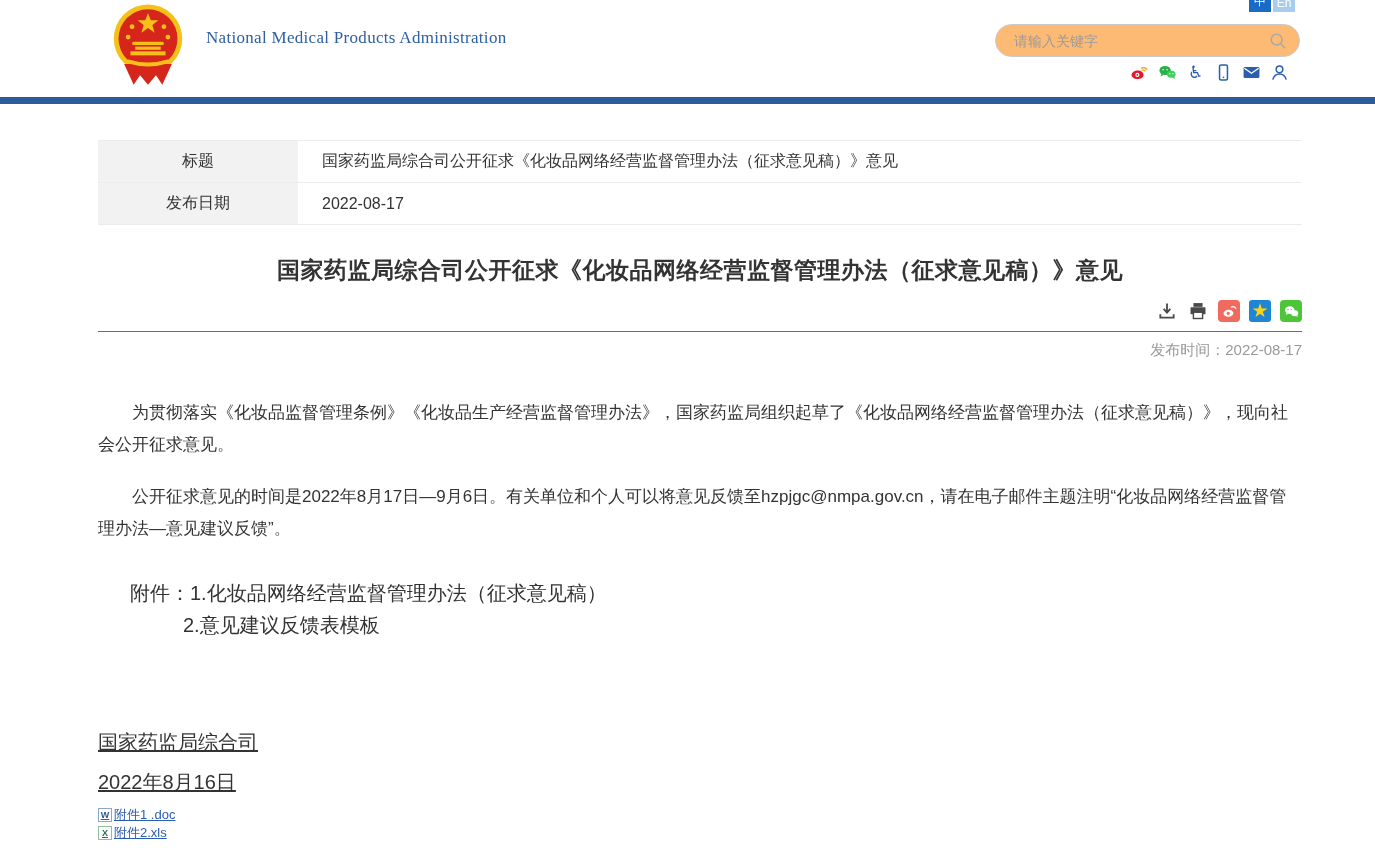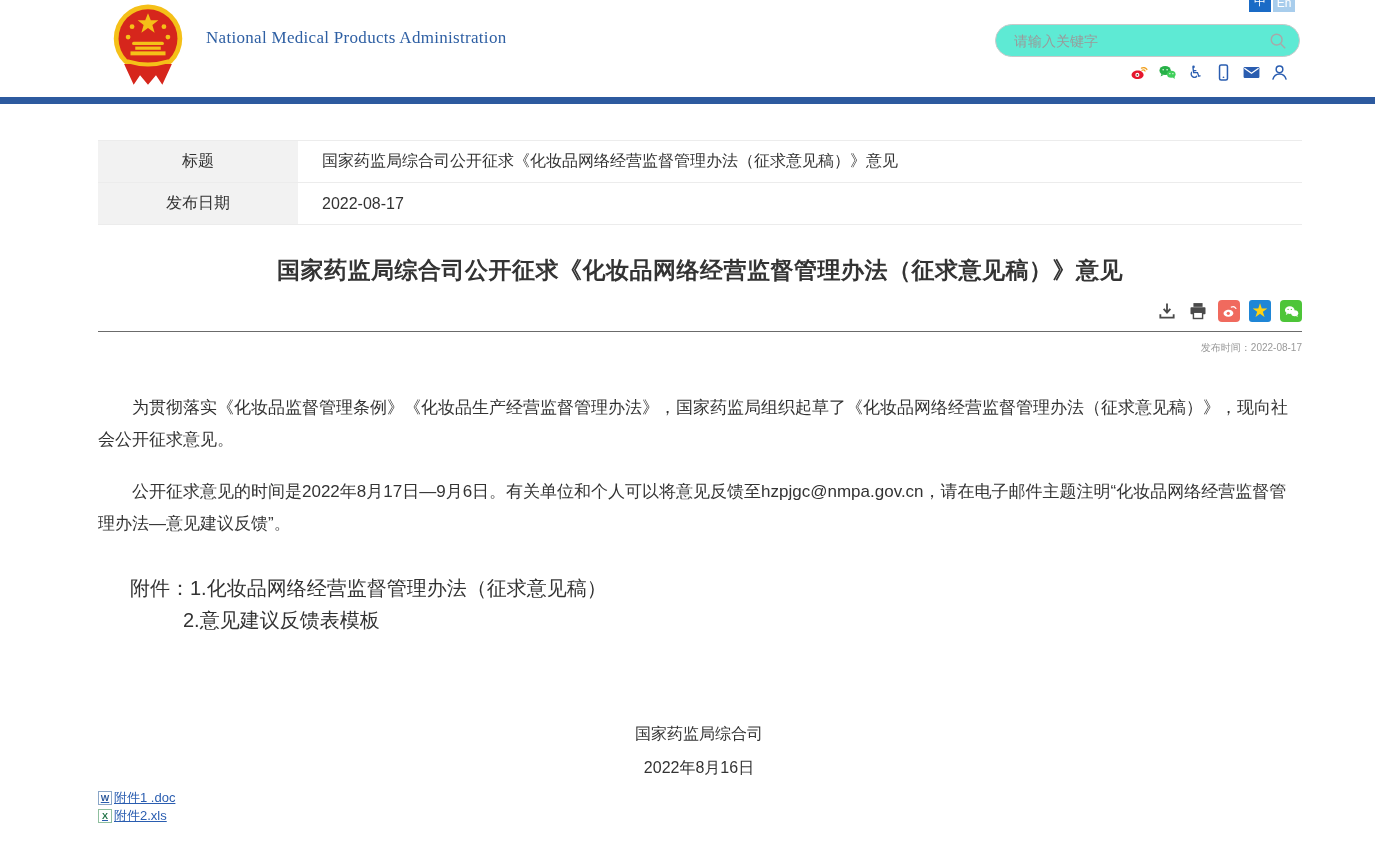--- a/index.html
+++ b/index.html
@@ -14,21 +14,21 @@
   .site-title { font-size:35px; font-weight:bold; color:#2e5fa3; letter-spacing:2px; line-height:40px; }
   .site-subtitle { font-size:17px; color:#2e5fa3; margin-top:16px; letter-spacing:0.3px;font-family:Liberation Serif, serif; }
 
   .lang-switch { position:absolute; right:80px; top:-8px; display:flex; gap:2px; }
   .lang { width:22px; height:20px; display:flex; align-items:flex-end; justify-content:center;
     font-size:12px; color:#fff; padding-bottom:2px; cursor:pointer; }
   .lang.zh { background:#1a6bc6; }
   .lang.en { background:#a8cdec; }
 
   .search-box { position:absolute; right:75px; top:24px; width:305px; height:33px;
-    border:1px solid #c9c9c9; border-radius:17px; background:#5eead4;
+    border:1px solid #c9c9c9; border-radius:17px; background:#fdba74;
     display:flex; align-items:center; padding:0 12px 0 18px; }
   .search-box input { flex:1; border:none; outline:none; font-size:14px; color:#333;
     font-family:inherit; background:transparent; }
   .search-box input::placeholder { color:#9a9a9a; }
   .search-icon { width:18px; height:18px; cursor:pointer; }
 
   .quick-icons { position:absolute; right:86px; top:63px; display:flex; align-items:center; gap:9px; }
   .qicon { width:19px; height:19px; display:flex; align-items:center; justify-content:center; cursor:pointer; }
   .qicon svg { width:19px; height:19px; }
   .access-glyph { font-size:17px; color:#2a5db0; line-height:19px; }
@@ -52,31 +52,31 @@
   .tools-row { margin-top:14px; display:flex; justify-content:flex-end; align-items:center;
     gap:9px; padding-bottom:9px; border-bottom:1px solid #6b6b6b; }
   .tool { width:22px; height:22px; display:flex; align-items:center; justify-content:center; cursor:pointer; }
   .badge { width:22px; height:22px; border-radius:4px; display:flex; align-items:center;
     justify-content:center; cursor:pointer; }
   .badge.weibo { background:#f06a5e; }
   .badge.qzone { background:#1f86d6; border-radius:3px; font-size:19px; color:#ffd211;
     line-height:20px; font-weight:bold; }
   .badge.wechat { background:#4dc538; }
 
-  .publish-time { margin-top:9px; text-align:right; font-size:10px; color:#999; }
+  .publish-time { margin-top:9px; text-align:right; font-size:15px; color:#999; }
 
   .article-body { margin-top:37px; font-size:17px; color:#333; line-height:32px; }
   .para { text-indent:2em;margin-top:36px; }
   .para + .para { margin-top:20px; }
 
   .attachments { margin-top:32px; font-size:20px; color:#333; line-height:32px; }
   .att-line1 { padding-left:32px; }
   .att-line2 { padding-left:85px; }
 
-  .signature { margin-top:88px; text-align:center; font-size:16px; color:#333; padding-right:2px; }
+  .signature { margin-top:88px; text-align:left; font-size:20px; color:#333; padding-right:2px;text-decoration:underline; }
   .signature .sig-date { margin-top:13px; }
 
   .file-links { margin-top:10px; font-size:13px; }
   .file-link { display:flex; align-items:center; gap:2px; color:#2a5db0; text-decoration:underline;
     cursor:pointer; line-height:18px; width:max-content; }
   .ficon { width:14px; height:14px; border:1px solid #8aa6c8; background:#fff; font-size:9px;
     font-weight:bold; display:flex; align-items:center; justify-content:center; }
   .ficon.doc { color:#2b579a; }
   .ficon.xls { color:#217346; border-color:#8fbf9f; }
 </style>

